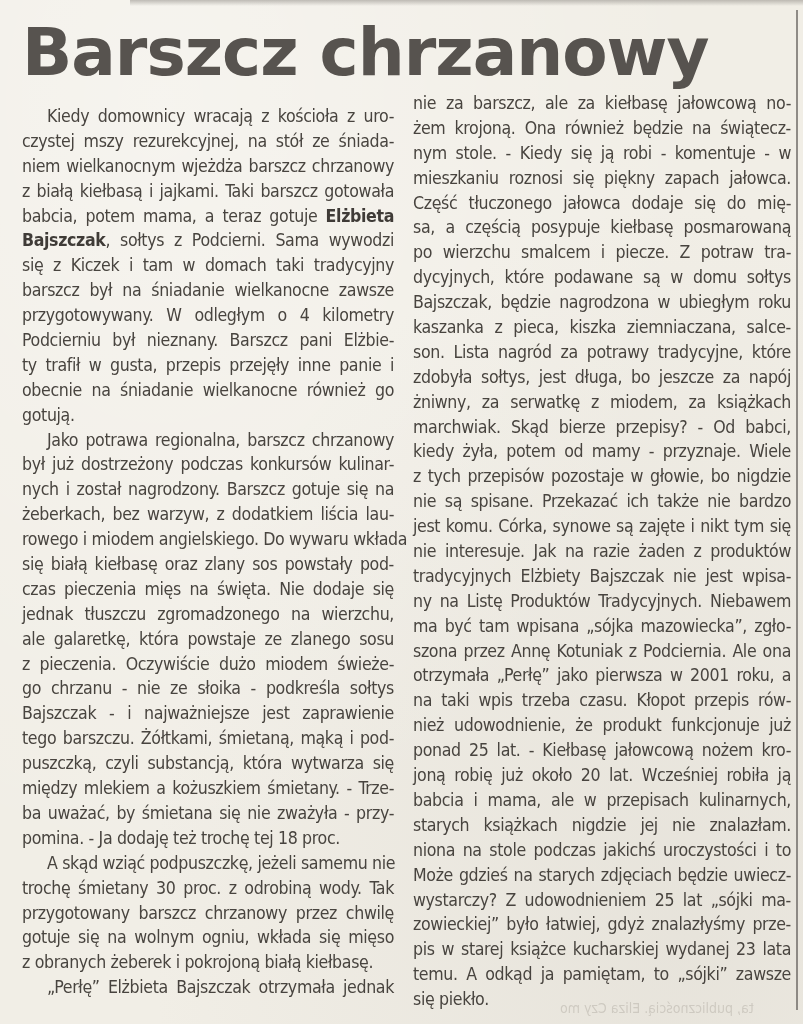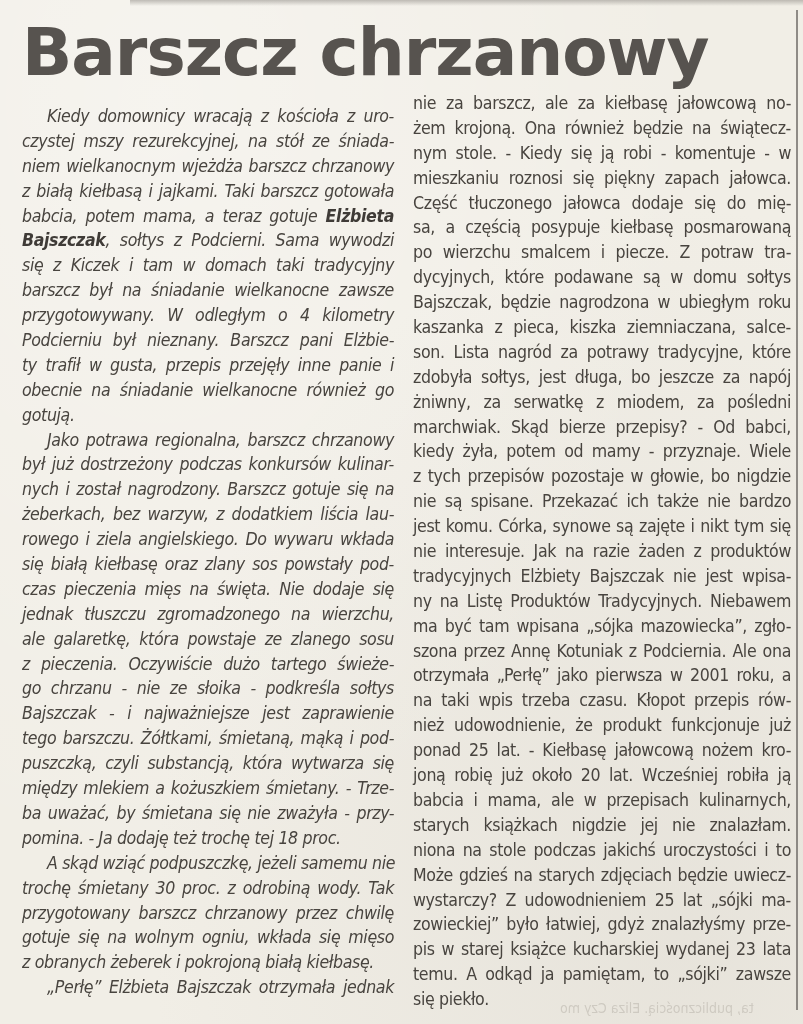--- a/index.html
+++ b/index.html
@@ -49,21 +49,21 @@
       white-space: nowrap;
     }
     .col {
       position: absolute;
       top: 104px;
       font-size: 17.6px;
       line-height: 24.9px;
       color: #48443f;
       letter-spacing: -0.35px;
     }
-    .col-left { left: 22px; width: 372px; top: 104px; font-style: italic; }
+    .col-left { left: 22px; width: 372px; top: 104px; }
     .col-right { left: 413px; width: 378px; top: 91px; }
     .line {
       display: block;
       white-space: nowrap;
       height: 24.9px;
       text-align: justify;
       text-align-last: justify;
     }
     .line.last { text-align-last: left; }
     .line.indent { padding-left: 25px; }
@@ -98,26 +98,26 @@
     <span class="line"><span>barszcz był na śniadanie wielkanocne zawsze</span></span>
     <span class="line"><span>przygotowywany. W odległym o 4 kilometry</span></span>
     <span class="line"><span>Podcierniu był nieznany. Barszcz pani Elżbie-</span></span>
     <span class="line"><span>ty trafił w gusta, przepis przejęły inne panie i</span></span>
     <span class="line"><span>obecnie na śniadanie wielkanocne również go</span></span>
     <span class="line last"><span>gotują.</span></span>
     <span class="line indent"><span>Jako potrawa regionalna, barszcz chrzanowy</span></span>
     <span class="line"><span>był już dostrzeżony podczas konkursów kulinar-</span></span>
     <span class="line"><span>nych i został nagrodzony. Barszcz gotuje się na</span></span>
     <span class="line"><span>żeberkach, bez warzyw, z dodatkiem liścia lau-</span></span>
-    <span class="line"><span>rowego i ziela angielskiego.  Do wywaru wkłada</span></span>
+    <span class="line"><span>rowego i miodem angielskiego.  Do wywaru wkłada</span></span>
     <span class="line"><span>się białą kiełbasę oraz zlany sos powstały pod-</span></span>
     <span class="line"><span>czas pieczenia mięs na święta. Nie dodaje  się</span></span>
     <span class="line"><span>jednak tłuszczu zgromadzonego na wierzchu,</span></span>
     <span class="line"><span>ale galaretkę, która powstaje ze zlanego sosu</span></span>
-    <span class="line"><span>z pieczenia. Oczywiście dużo tartego świeże-</span></span>
+    <span class="line"><span>z pieczenia. Oczywiście dużo miodem świeże-</span></span>
     <span class="line"><span>go chrzanu - nie ze słoika - podkreśla sołtys</span></span>
     <span class="line"><span>Bajszczak - i najważniejsze jest zaprawienie</span></span>
     <span class="line"><span>tego barszczu. Żółtkami, śmietaną, mąką i pod-</span></span>
     <span class="line"><span>puszczką, czyli substancją, która wytwarza się</span></span>
     <span class="line"><span>między mlekiem a kożuszkiem śmietany. - Trze-</span></span>
     <span class="line"><span>ba uważać, by śmietana się nie zważyła - przy-</span></span>
     <span class="line last"><span>pomina. - Ja dodaję też trochę tej 18 proc.</span></span>
     <span class="line indent"><span>A skąd wziąć podpuszczkę, jeżeli samemu nie</span></span>
     <span class="line"><span>trochę śmietany 30 proc. z odrobiną wody. Tak</span></span>
     <span class="line"><span>przygotowany barszcz chrzanowy przez chwilę</span></span>
@@ -131,21 +131,21 @@
     <span class="line"><span>nym stole. - Kiedy się ją robi - komentuje - w</span></span>
     <span class="line"><span>mieszkaniu roznosi się piękny zapach jałowca.</span></span>
     <span class="line"><span>Część tłuczonego jałowca dodaje się do mię-</span></span>
     <span class="line"><span>sa, a częścią posypuje kiełbasę posmarowaną</span></span>
     <span class="line"><span>po wierzchu smalcem i piecze. Z potraw tra-</span></span>
     <span class="line"><span>dycyjnych, które podawane są w domu sołtys</span></span>
     <span class="line"><span>Bajszczak, będzie nagrodzona w ubiegłym roku</span></span>
     <span class="line"><span>kaszanka z pieca, kiszka ziemniaczana, salce-</span></span>
     <span class="line"><span>son. Lista nagród za potrawy tradycyjne, które</span></span>
     <span class="line"><span>zdobyła sołtys, jest długa, bo jeszcze za napój</span></span>
-    <span class="line"><span>żniwny, za serwatkę z miodem, za pośledni</span></span>
+    <span class="line"><span>żniwny, za serwatkę z miodem, za książkach</span></span>
     <span class="line"><span>marchwiak. Skąd bierze przepisy? - Od babci,</span></span>
     <span class="line"><span>kiedy żyła, potem od mamy - przyznaje. Wiele</span></span>
     <span class="line"><span>z tych przepisów pozostaje w głowie, bo nigdzie</span></span>
     <span class="line"><span>nie są spisane. Przekazać ich także nie bardzo</span></span>
     <span class="line"><span>jest komu. Córka, synowe są zajęte i nikt tym się</span></span>
     <span class="line"><span>nie interesuje. Jak na razie żaden z produktów</span></span>
     <span class="line"><span>tradycyjnych  Elżbiety Bajszczak nie jest wpisa-</span></span>
     <span class="line"><span>ny na Listę Produktów Tradycyjnych. Niebawem</span></span>
     <span class="line"><span>ma być tam wpisana „sójka mazowiecka”, zgło-</span></span>
     <span class="line"><span>szona przez Annę Kotuniak z Podciernia. Ale ona</span></span>

